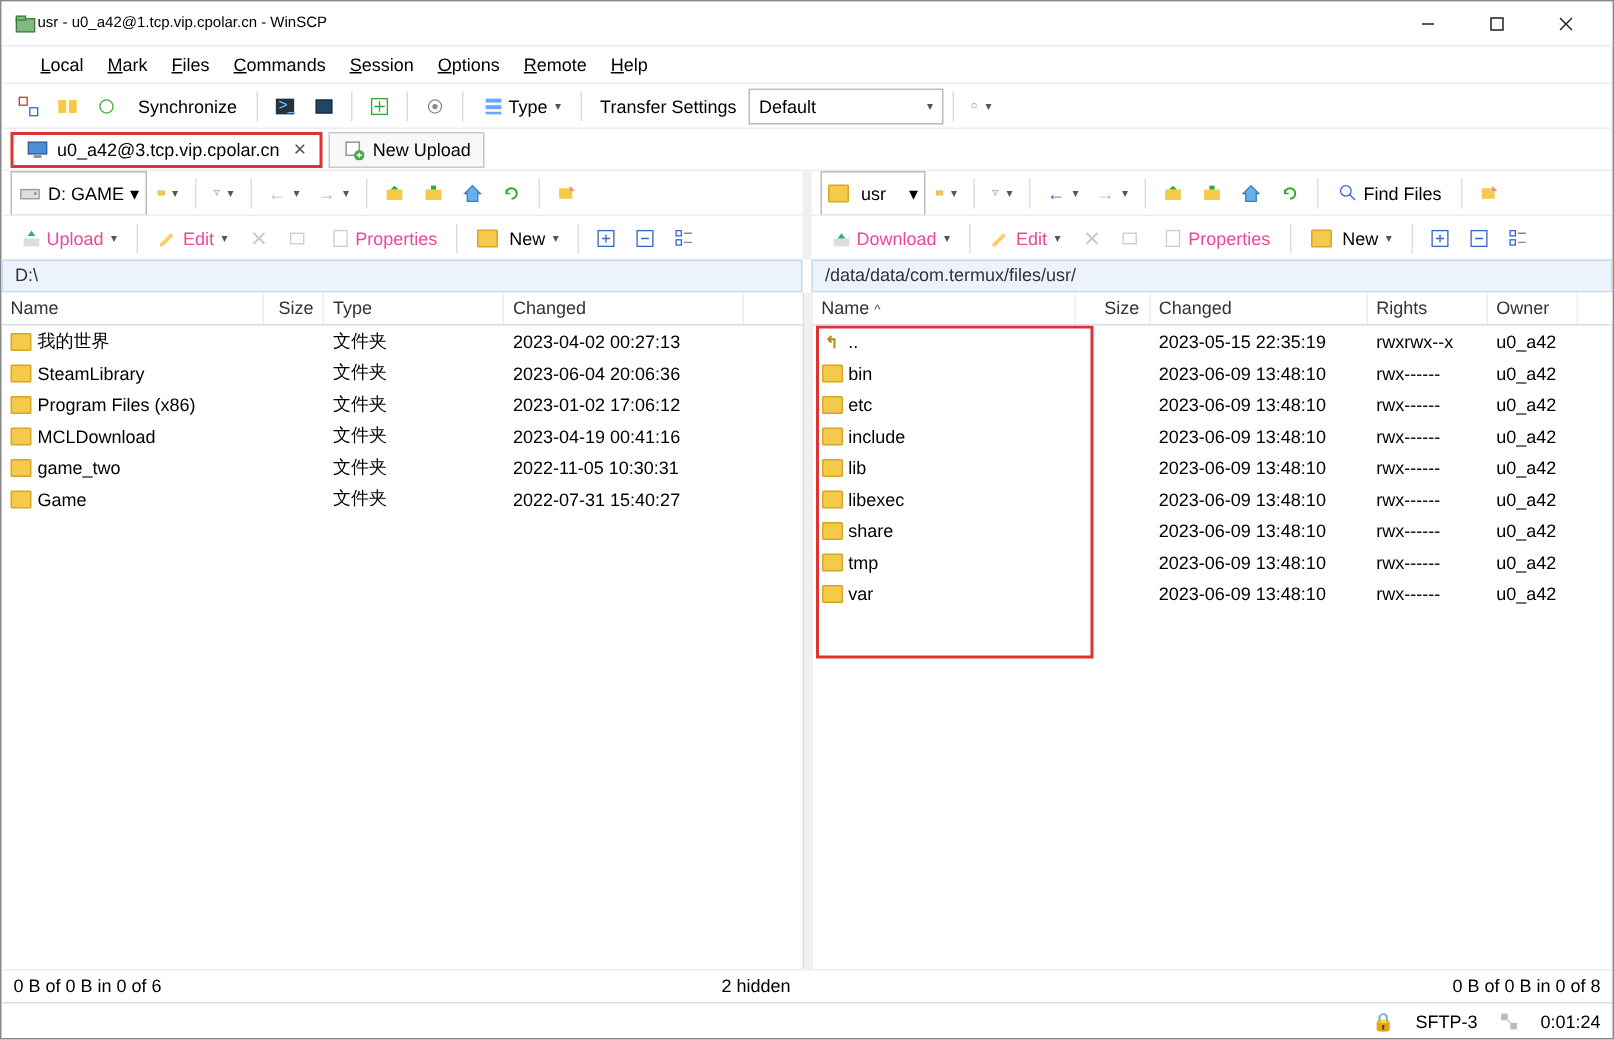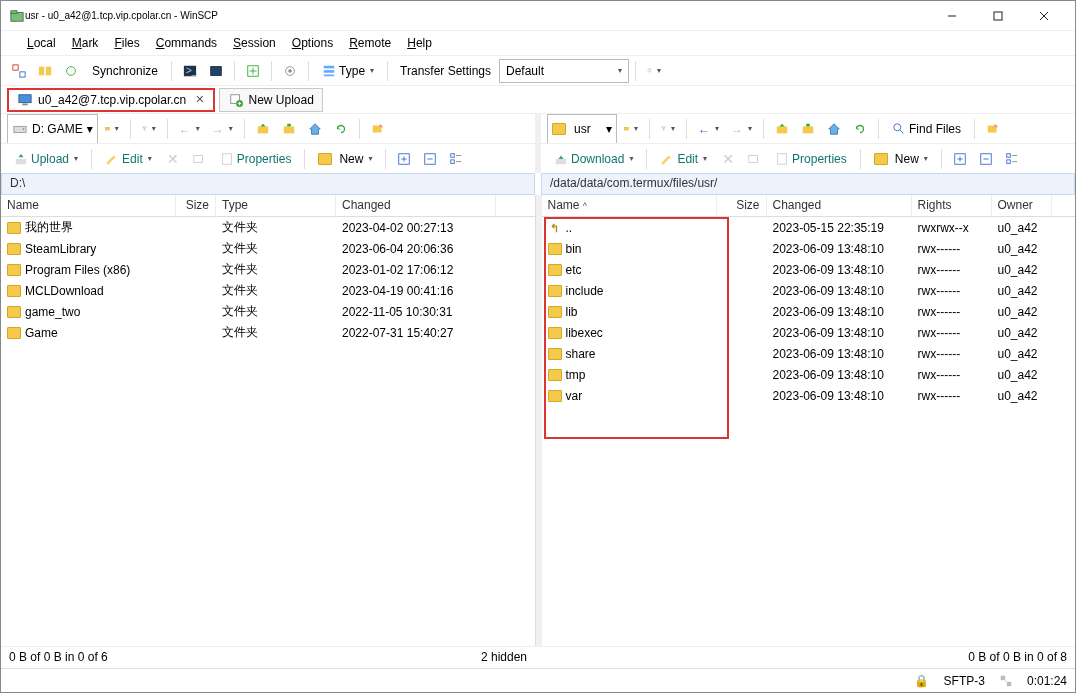--- a/index.html
+++ b/index.html
@@ -35,21 +35,21 @@
 .nav-row { height: 30px; display: flex; border-top: 1px solid #eee; }
 .nav-side { flex: 1; display: flex; align-items: center; padding: 2px 6px; gap: 2px; }
 .drive-combo { height: 30px; border: 1px solid #bbb; display: flex; align-items: center; padding: 0 4px; gap: 4px; min-width: 90px; background: #fff; }
 .drive-combo.right { min-width: 70px; }
 .nav-arrow { color: #2f6dc0; }
 .nav-arrow.dim { color: #bbb; }
 
 
 .action-row { height: 30px; display: flex; border-top: 1px solid #eee; }
 .action-side { flex: 1; display: flex; align-items: center; padding: 2px 6px; gap: 2px; }
-.act-label { color: #0f766e; }
+.act-label { color: #ec4899; }
 
 
 .path-row { height: 22px; display: flex; }
 .path-side { flex: 1; background: #ecf3fd; border: 1px solid #c7d9ee; padding: 2px 8px; font-size: 12px; color: #333; }
 
 
 .files-row { flex: 1; display: flex; min-height: 0; }
 .file-panel { flex: 1; display: flex; flex-direction: column; border-right: 1px solid #ddd; min-width: 0; }
 .file-panel:last-child { border-right: none; }
 .col-headers { height: 22px; display: flex; border-bottom: 1px solid #ddd; background: #fff; }
@@ -213,21 +213,21 @@
 </div>
 
 <div class="session-row">
   <div class="session-tab active red-box">
     <span class="ico">
         <svg viewBox="0 0 16 16">
           <rect x="1" y="2" width="14" height="9" fill="#4a90d9" stroke="#2a5a99"></rect>
           <rect x="5" y="12" width="6" height="2" fill="#888"></rect>
         </svg>
       </span>
-    <span>u0_a42@7.tcp.vip.cpolar.cn</span>
+    <span>u0_a42@3.tcp.vip.cpolar.cn</span>
     <span class="close-x">✕</span>
   </div>
   <div class="session-tab">
     <span class="ico">
         <svg viewBox="0 0 16 16">
           <rect x="2" y="2" width="10" height="10" fill="#fff" stroke="#888"></rect>
           <circle cx="12" cy="12" r="4" fill="#4a4"></circle>
           <line x1="12" y1="10" x2="12" y2="14" stroke="#fff"></line>
           <line x1="10" y1="12" x2="14" y2="12" stroke="#fff"></line>
         </svg>

